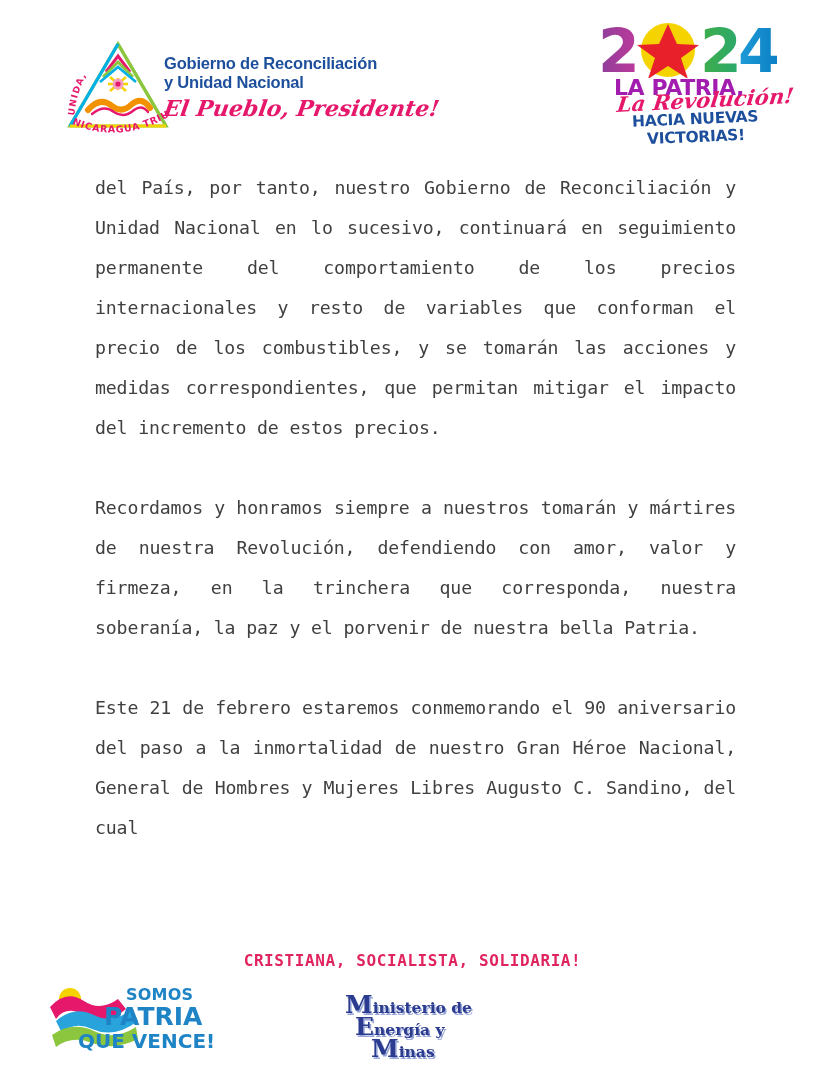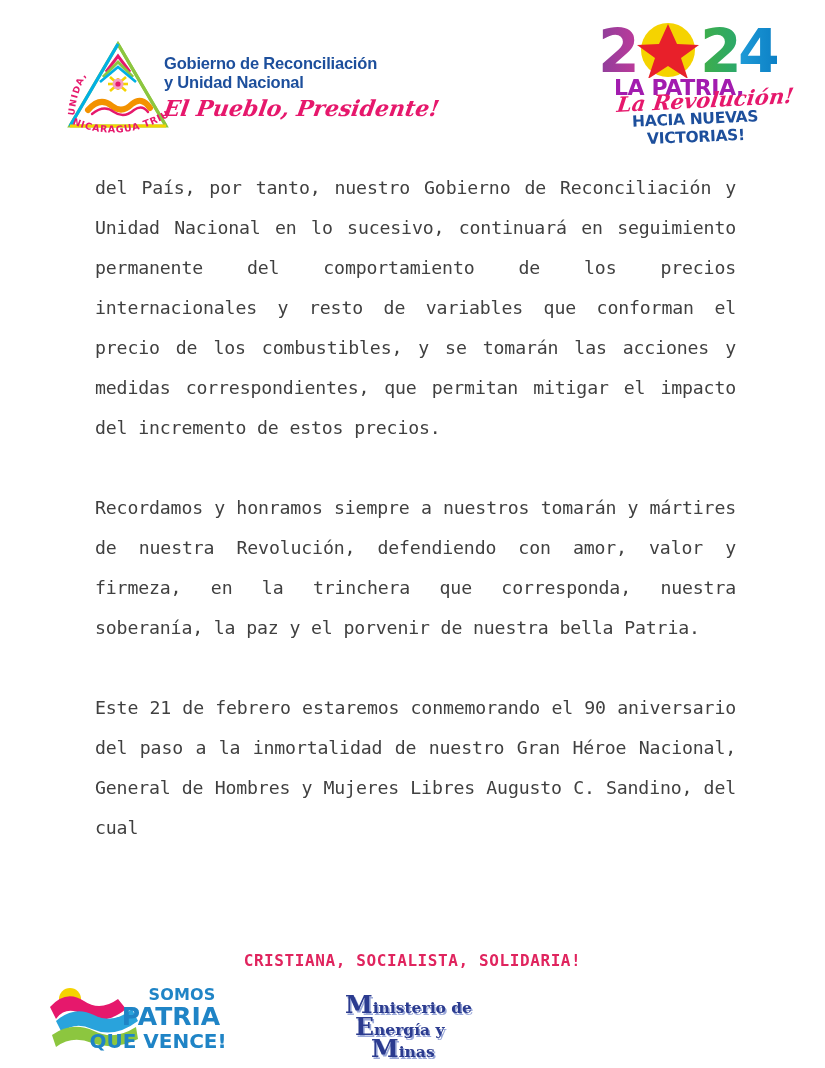--- a/index.html
+++ b/index.html
@@ -153,21 +153,20 @@
     letter-spacing: 0.6px;
   }
 
   
   .somos-logo {
     position: absolute;
     left: 48px;
     top: 38px;
     width: 190px;
     height: 78px;
-    text-align: center;
   }
   .somos-waves {
     position: absolute;
     left: 0;
     top: 4px;
     width: 92px;
     height: 66px;
   }
   .somos-text {
     position: absolute;

